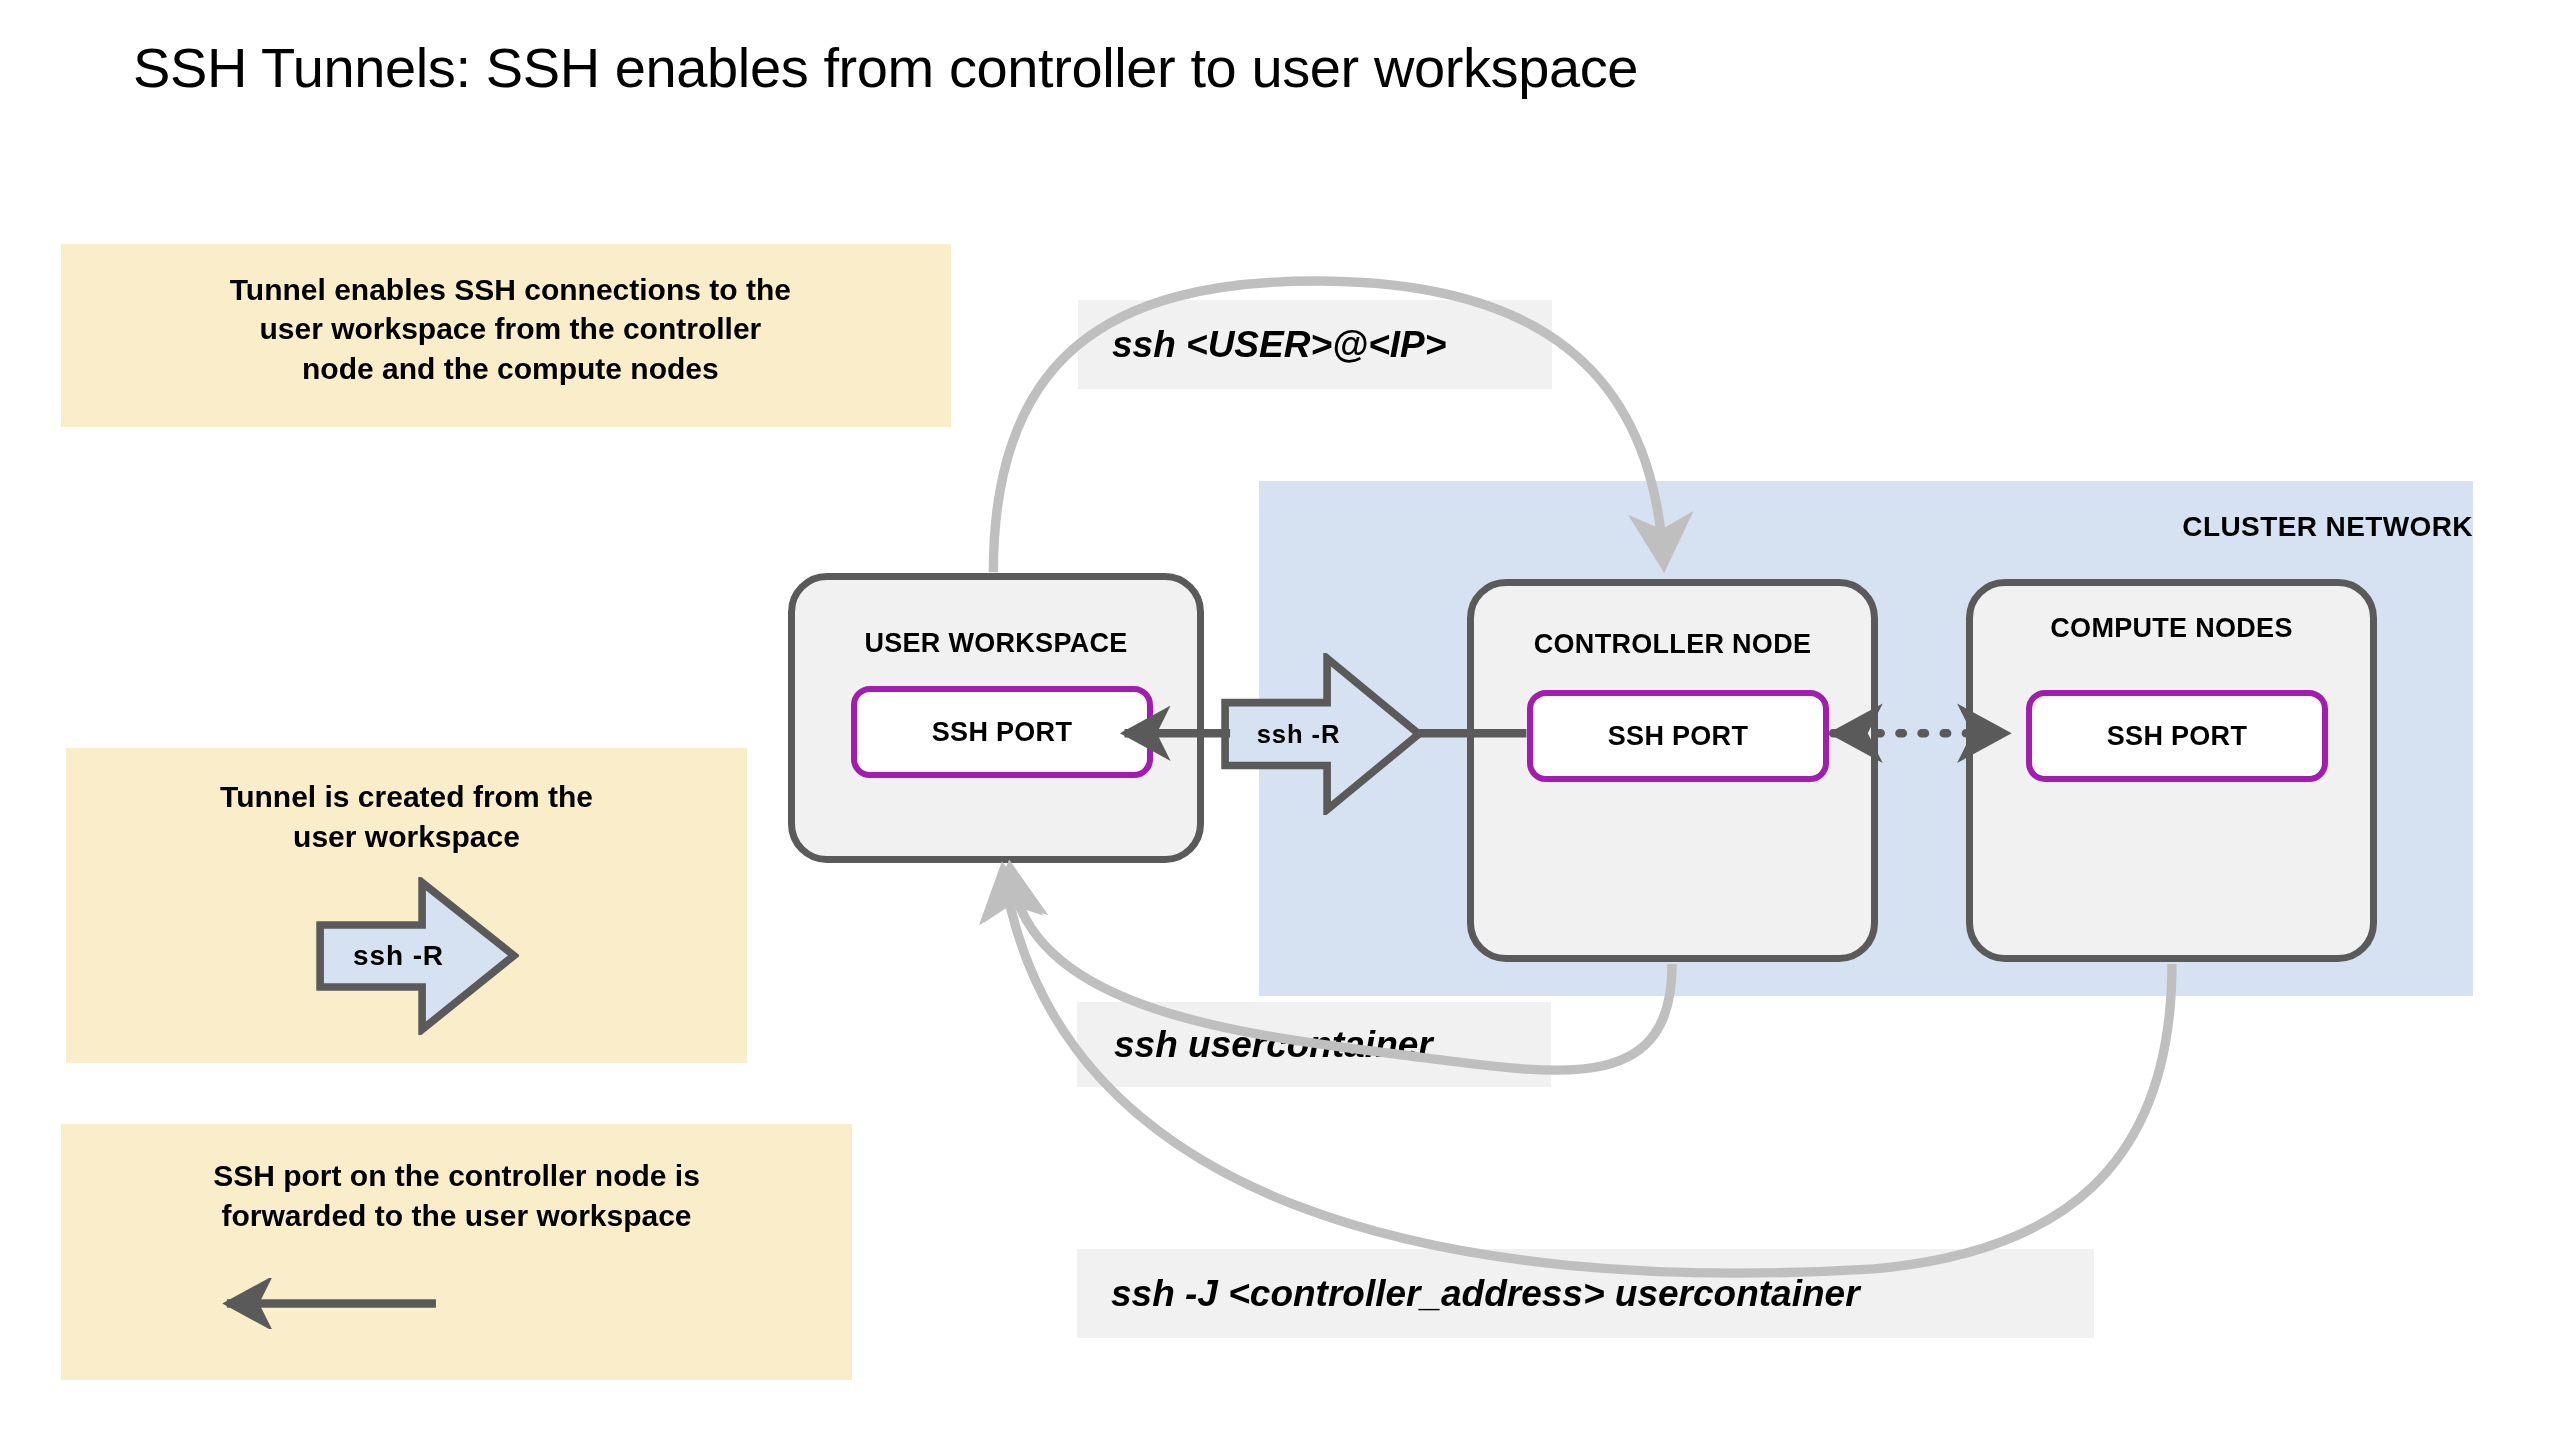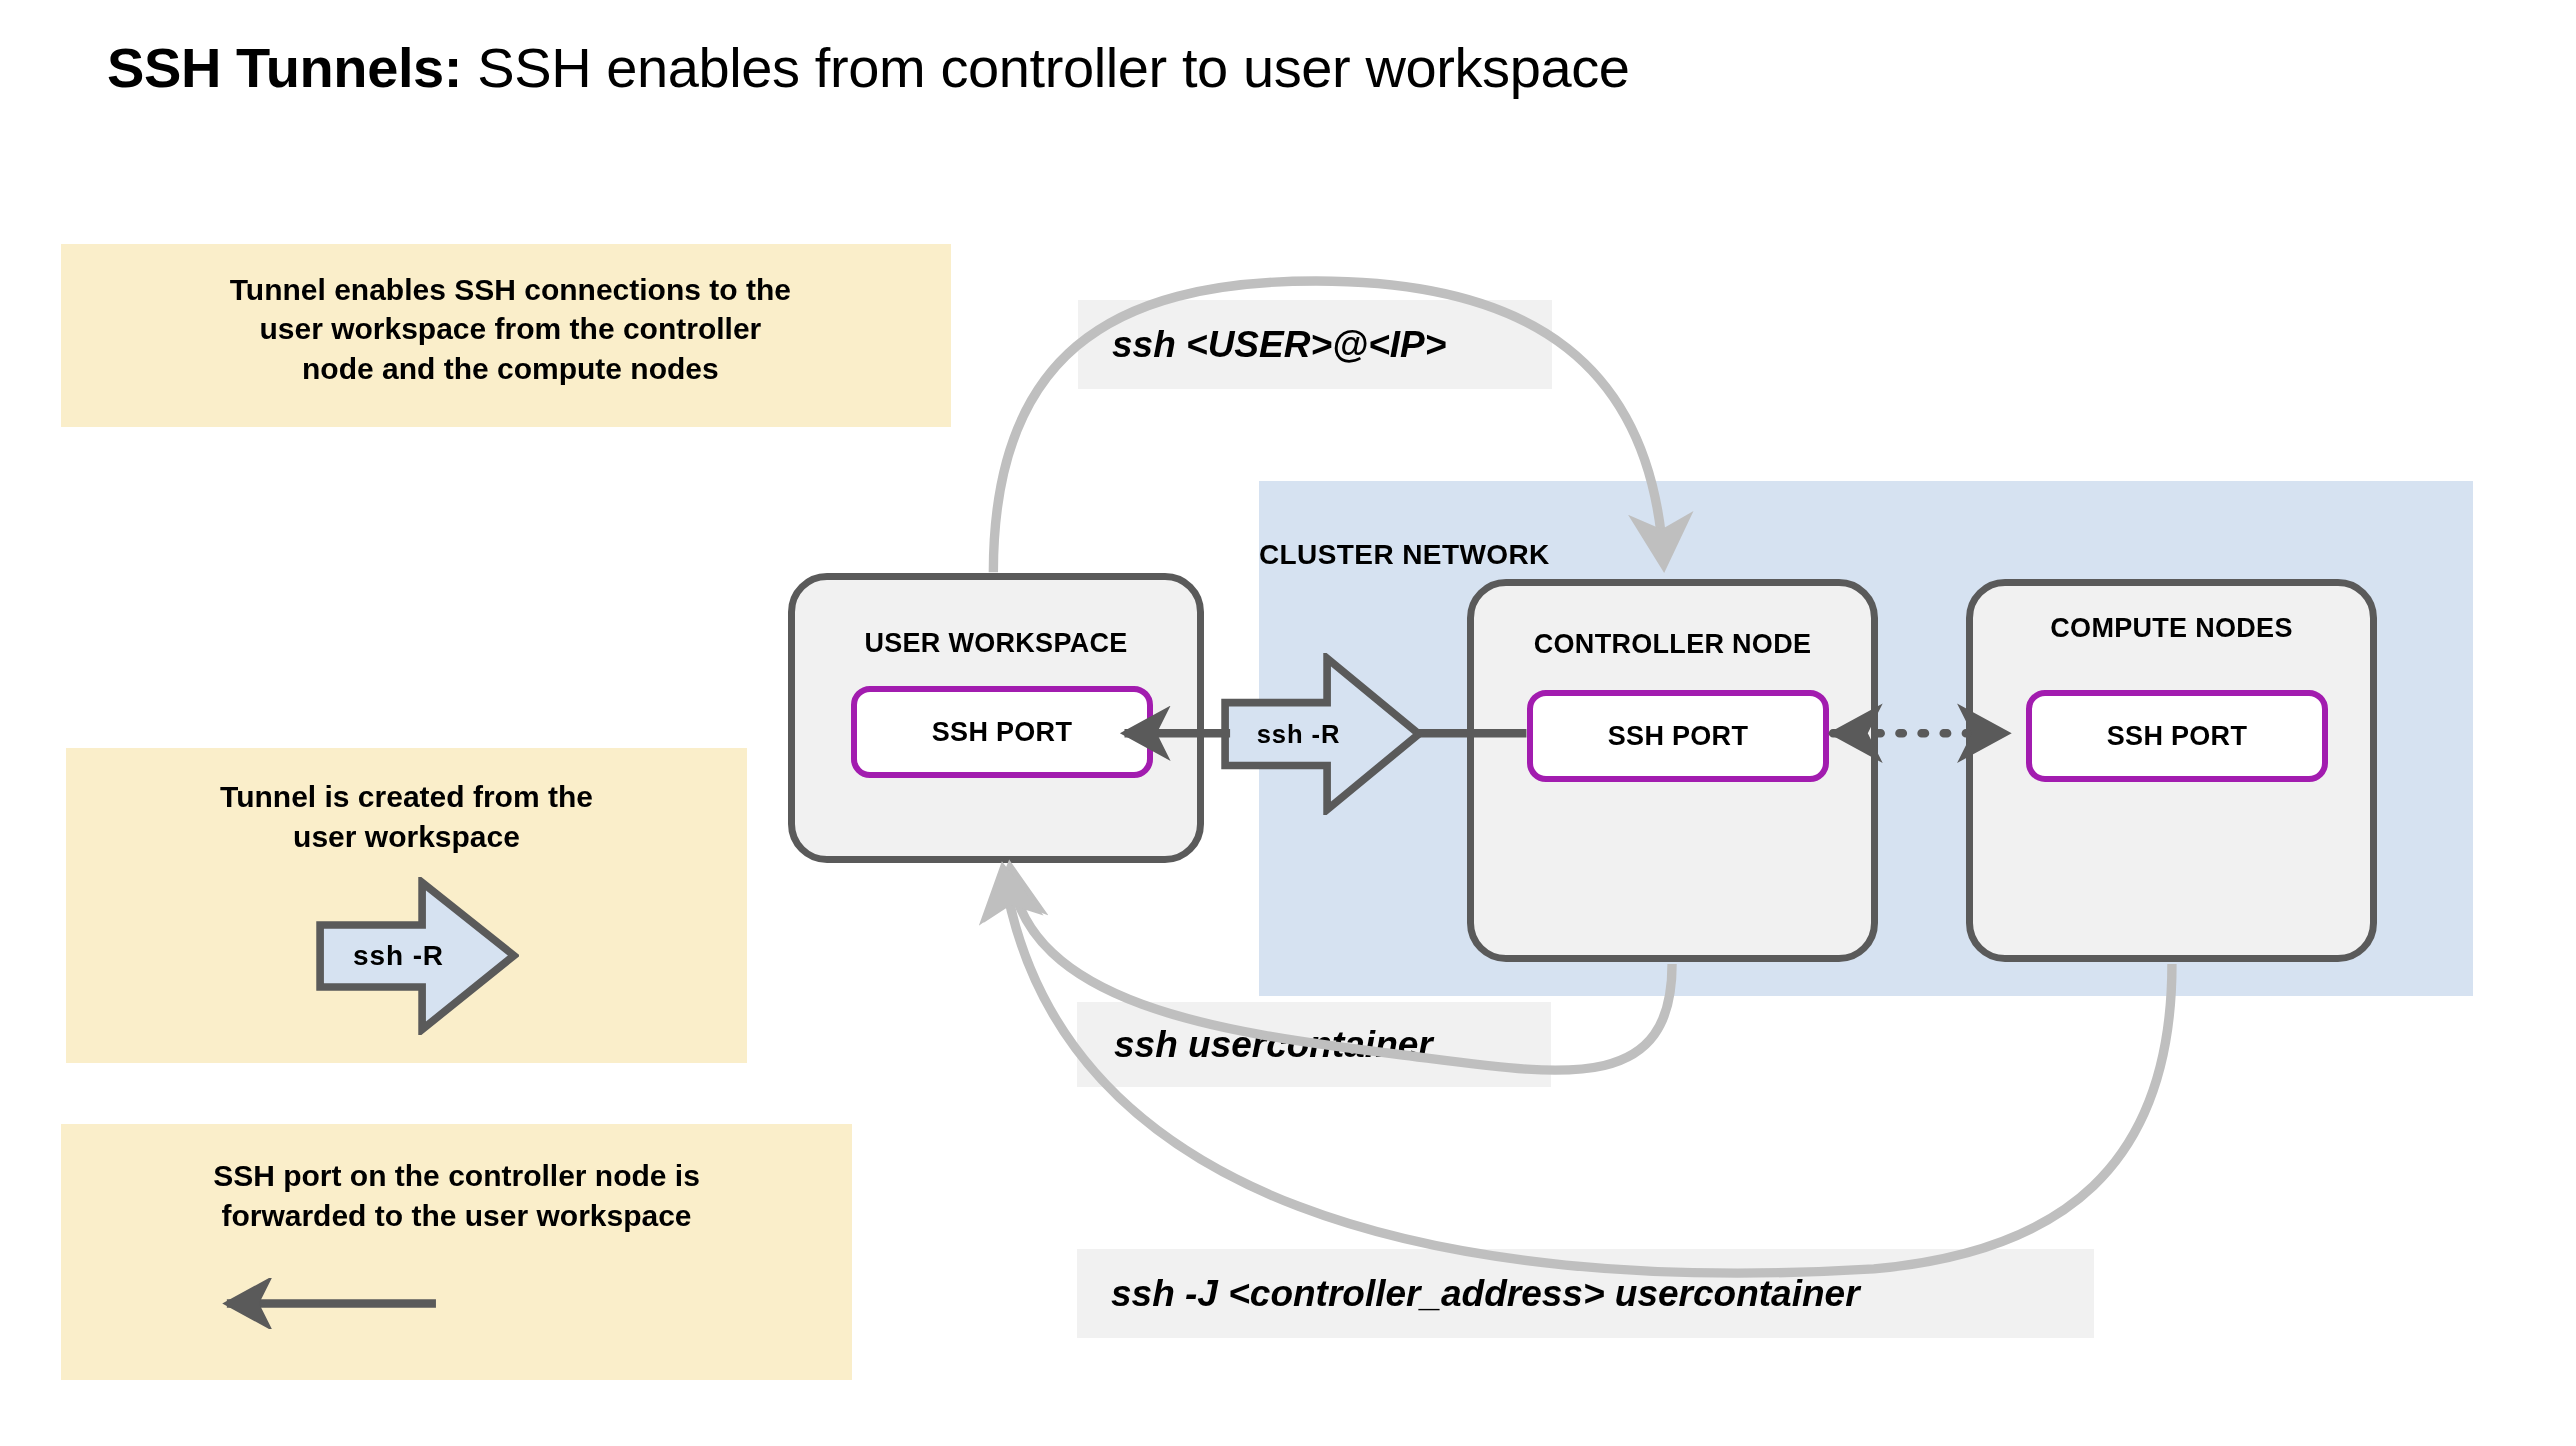--- a/index.html
+++ b/index.html
@@ -28,21 +28,21 @@
   #title {
     position: absolute;
     left: 107px;
     top: 36px;
     font-size: 56px;
     line-height: 1.15;
     color: #000000;
     white-space: nowrap;
     letter-spacing: -0.4px;
   }
-  #title .strong { font-weight: 700; }
+  #title .strong { font-weight: 400; margin-left: 26px; }
   #title .normal { font-weight: 400; }
 
   
   .callout {
     position: absolute;
     background: #faeeca;
     box-sizing: border-box;
     color: #000000;
     font-weight: 700;
     text-align: center;
@@ -102,26 +102,25 @@
     top: 481px;
     width: 1214px;
     height: 515px;
     background: #d6e2f1;
   }
   #cluster-network-label {
     position: absolute;
     left: 1259px;
     top: 511px;
     width: 1214px;
-    text-align: left;
+    text-align: right;
     font-size: 28px;
     font-weight: 700;
     color: #000000;
     letter-spacing: 0.4px;
-    margin-top: 28px;
   }
 
   
   .node {
     position: absolute;
     box-sizing: border-box;
     background: #f1f1f1;
     border: 7.7px solid #5a5a5a;
     border-radius: 39px;
   }

